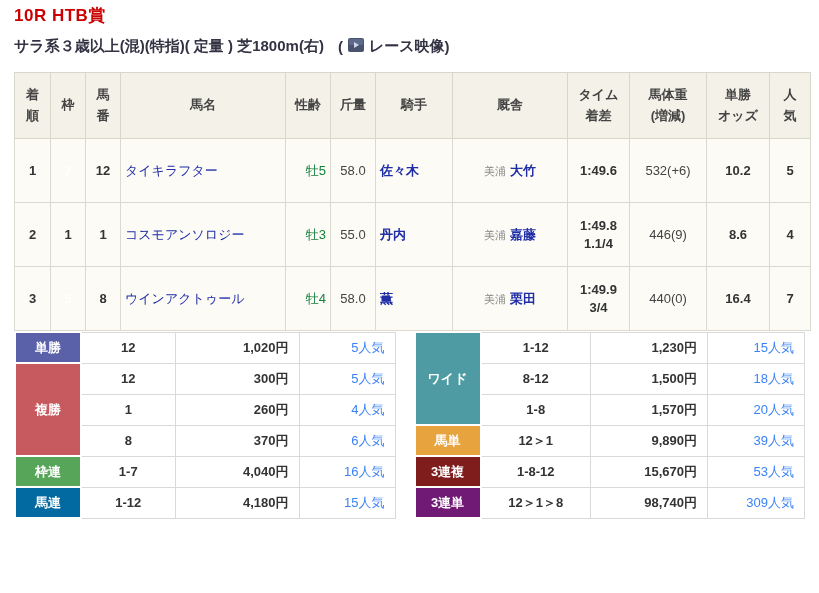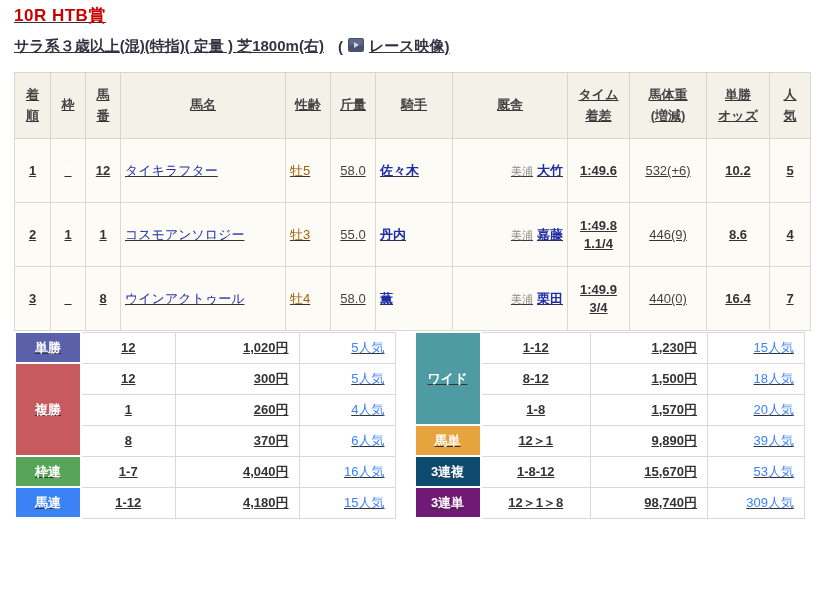--- a/index.html
+++ b/index.html
@@ -2,21 +2,21 @@
 <html><head>
 <meta charset="utf-8">
 <style>
   * { box-sizing: border-box; }
   html,body { margin:0; padding:0; background:#fff; }
   body {
     width:819px; height:593px; overflow:hidden;
     font-family:"Liberation Sans","DejaVu Sans",sans-serif;
     color:#333;
   }
-  .page { padding:0 14px 0 14px;text-decoration:underline; }
+  .page { padding:0 14px 0 14px; }
 
   .race-title {
     color:#cc0000; font-size:17px; font-weight:bold;
     margin:4px 0 10px 0; letter-spacing:0.5px;
   }
   .subtitle {
     font-size:15px; font-weight:bold; color:#333344;
     display:flex; align-items:center; margin-bottom:16px;
   }
   .subtitle .gap { width:14px; }
@@ -39,25 +39,25 @@
     background:#fcfbf6; padding:0 4px;
   }
   td.c-rank   { text-align:center; font-weight:bold; }
   td.c-frame  { text-align:center; font-weight:bold; padding:0; }
   td.frame-7  { background:#df8c2f; color:#fff; }
   td.frame-1  { background:#ffffff; color:#333; }
   td.frame-5  { background:#ddc333; color:#fff; }
   td.c-no     { text-align:center; font-weight:bold; }
   td.c-name   { text-align:left; padding-left:13px; }
   .horse-link { color:#1f2da6; text-decoration:none; cursor:pointer; }
-  td.c-sexage { text-align:left; color:#a16207; }
+  td.c-sexage { text-align:right; color:#15803d; }
   td.c-weight { text-align:center; color:#444; }
   td.c-jockey { text-align:left; padding-left:12px; }
   .jockey-link, .trainer-link { color:#1f2da6; font-weight:bold; cursor:pointer; }
-  td.c-stable { text-align:right; padding-left:16px; }
+  td.c-stable { text-align:center; padding-left:16px; }
   .stable-area { font-size:11px; color:#8a8a8a; font-weight:normal; margin-right:4px; }
   td.c-time   { text-align:center; font-weight:bold; line-height:1.35; }
   td.c-hweight{ text-align:center; color:#444; }
   td.c-odds   { text-align:center; font-weight:bold; }
   td.c-pop    { text-align:center; font-weight:bold; }
 
   
   .detail-link-row {
     width:791px; text-align:right; margin:17px 0 20px 0;
     font-size:14px; font-weight:bold; color:#333;
@@ -72,24 +72,24 @@
     border:1px solid #d9d9d9; background:#fff; height:31px;
     vertical-align:middle; padding:0 10px;
   }
   table.pay th {
     border:2px solid #ffffff; color:#fff; font-weight:bold;
     text-align:center; vertical-align:middle; font-size:13px; padding:0 2px;
   }
   th.bg-tansho     { background:#5a61a9; }
   th.bg-fukusho    { background:#c75a5f; }
   th.bg-wakuren    { background:#56a559; }
-  th.bg-umaren     { background:#3b82f6; }
+  th.bg-umaren     { background:#0369a1; }
   th.bg-wide       { background:#4e9ba3; }
   th.bg-umatan     { background:#e6a33e; }
-  th.bg-sanrenpuku { background:#0c4a6e; }
+  th.bg-sanrenpuku { background:#7f1d1d; }
   th.bg-sanrentan  { background:#701a75; }
   td.p-num { text-align:center; font-weight:bold; }
   td.p-amt { text-align:right;  font-weight:bold; }
   td.p-pop { text-align:right;  color:#3b82f6; }
 </style>
 </head>
 <body>
 
 <div class="page">
 

